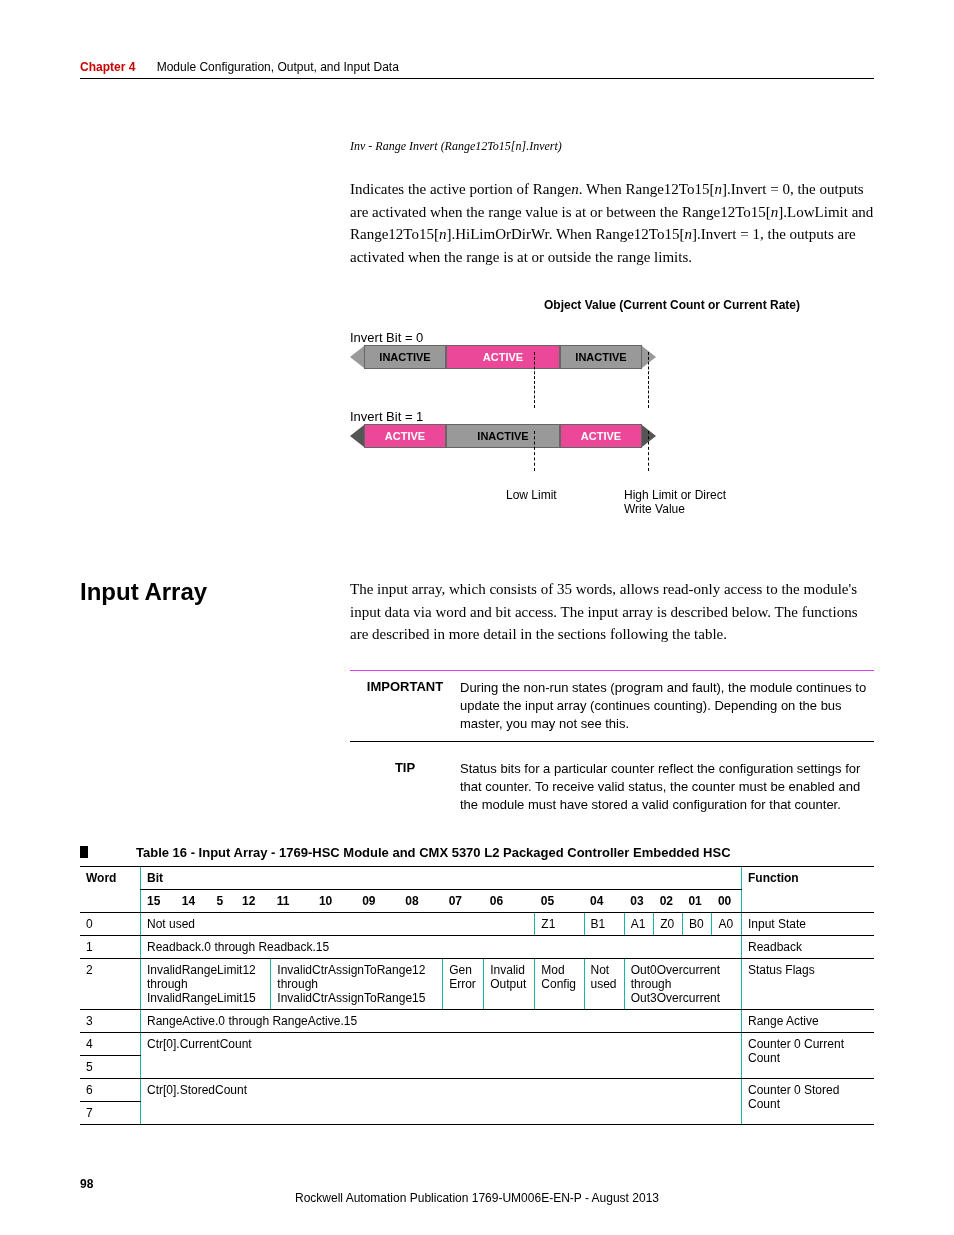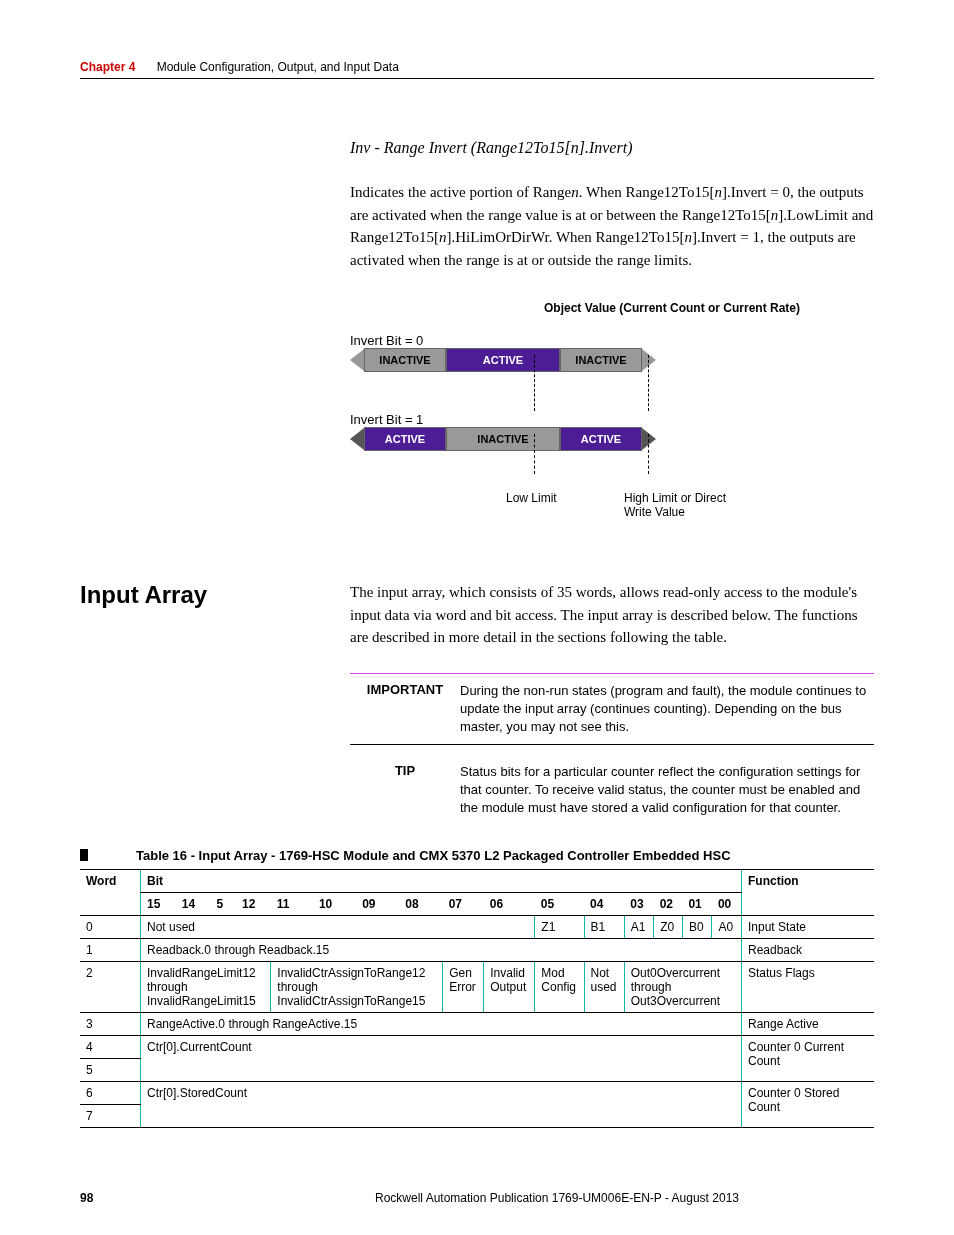--- a/index.html
+++ b/index.html
@@ -25,21 +25,21 @@
   .chapter-label {
     color: #c00;
     font-weight: bold;
     margin-right: 18px;
   }
   .chapter-title {
     color: #000;
   }
   .section-italic-heading {
     font-style: italic;
-    font-size: 16px;
+    font-size: 12px;
     margin-left: 270px;
     margin-bottom: 24px;
     font-family: Georgia, 'Times New Roman', serif;
   }
   .body-para {
     font-family: Georgia, 'Times New Roman', serif;
     font-size: 15px;
     line-height: 1.5;
     margin-left: 270px;
     margin-bottom: 20px;
@@ -90,21 +90,21 @@
   .seg {
     height: 22px;
     line-height: 22px;
     text-align: center;
     font-size: 11px;
     font-weight: bold;
     color: #fff;
     border: 1px solid #666;
   }
   .seg.gray { background: #999; color:#000; }
-  .seg.dark { background: #4c1d95; }
+  .seg.dark { background: #ec4899; }
   .w-small { width: 80px; }
   .w-large { width: 112px; }
   .divider-dash {
     position: absolute;
     border-left: 1px dashed #000;
     height: 56px;
     top: 22px;
   }
   .axis-labels {
     display: flex;
@@ -201,20 +201,21 @@
   table.data-table .inner-cell {
     border-left: 1px solid #14b8a6;
   }
   .footer {
     position: absolute;
     bottom: 30px;
     left: 80px;
     right: 80px;
     font-size: 12px;
     display: flex;
+    flex-direction: column;
   }
   .footer .pn { font-weight: bold; width: 160px; }
   .footer .ft { flex:1; text-align:center; }
 </style>
 </head>
 <body>
 
 <div class="page">
 
   <div class="header-bar">

